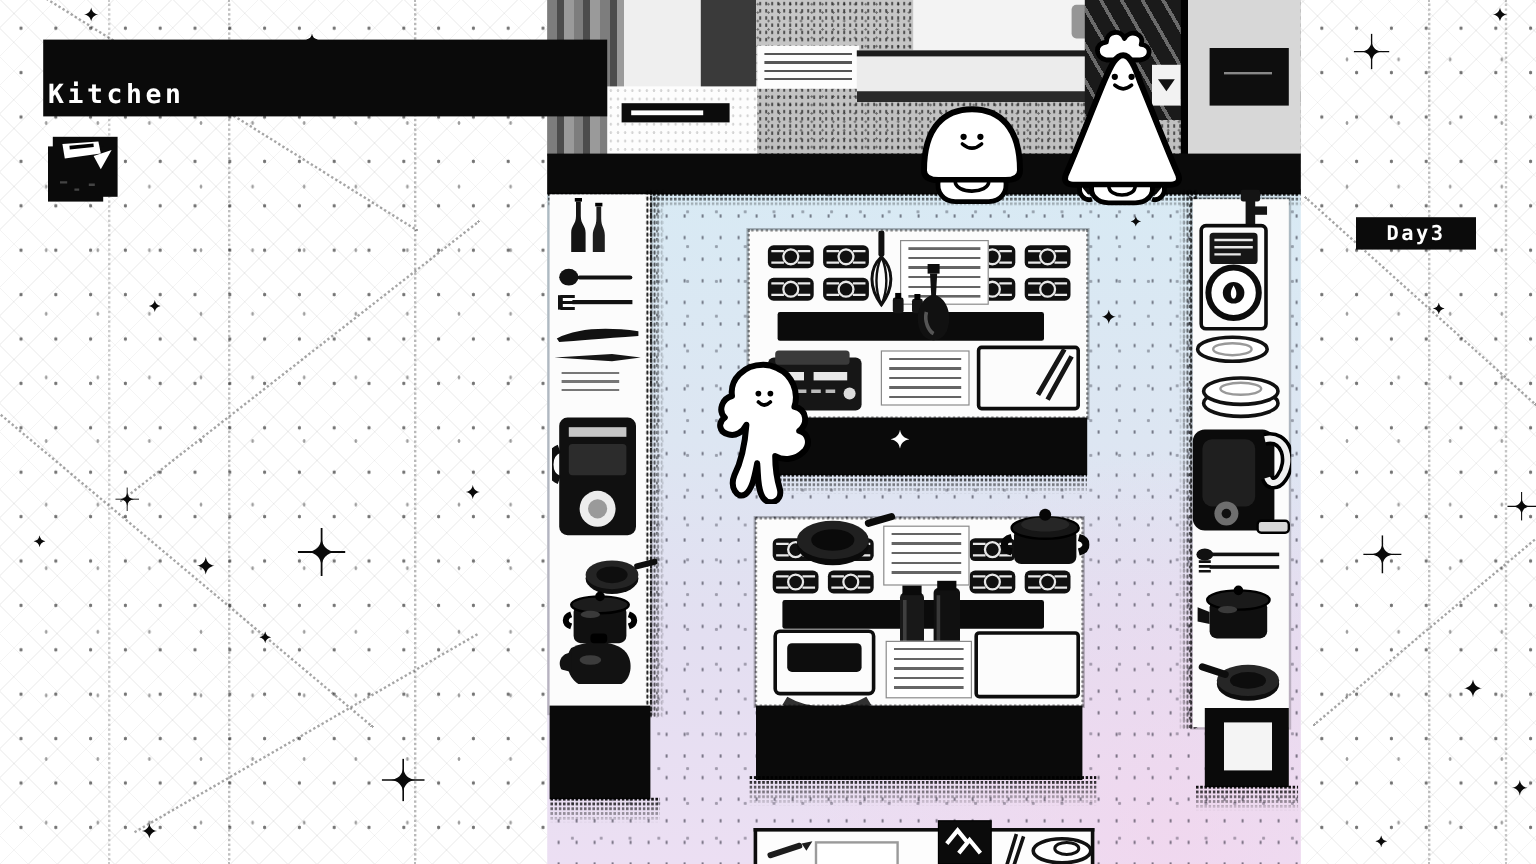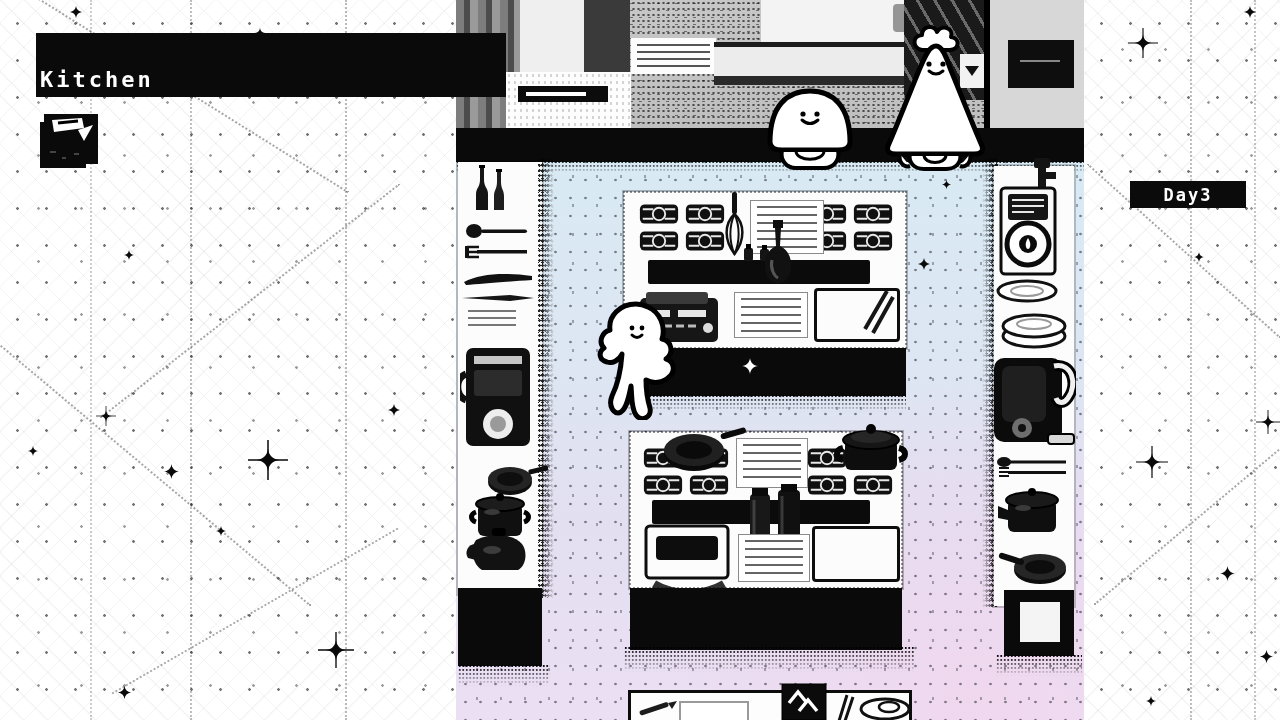--- a/index.html
+++ b/index.html
@@ -54,21 +54,21 @@
   .shelf{position:absolute;background:#0b0b0b;border-radius:2px;}
   .island-top{position:absolute;background:#fcfcfc;outline:2px dotted rgba(0,0,0,.4);outline-offset:-1px;
     box-shadow:0 0 0 2px rgba(0,0,0,.25);}
   .counter-top{position:absolute;background:#fcfcfc;box-shadow:0 0 0 2px rgba(0,0,0,.2);}
   .tlines{position:absolute;background:repeating-linear-gradient(180deg,#555 0 2px,transparent 2px 7px);}
 
   
   .banner{position:absolute;left:36px;top:33px;width:470px;height:64px;background:#0a0a0a;color:#fff;z-index:100;}
   .banner .title{position:absolute;left:4px;top:6px;font-size:22px;font-weight:bold;letter-spacing:3px;margin-top:28px;}
   .banner .subtitle{position:absolute;left:3px;top:41px;font-size:14px;font-weight:bold;letter-spacing:2px;color:#f1f1f1;}
-  .day-badge{position:absolute;left:1130px;top:181px;width:116px;height:27px;background:#0b0b0b;color:#fff;
+  .day-badge{position:absolute;left:1130px;top:181px;width:100px;height:27px;background:#0b0b0b;color:#fff;
     display:flex;align-items:center;justify-content:center;font-size:17px;font-weight:bold;letter-spacing:2px;z-index:100;}
   .clock-wrap{position:absolute;left:1114px;top:24px;z-index:90;}
   .clock-wrap text{font-family:"DejaVu Sans Mono","Liberation Mono",monospace;font-weight:bold;}
   .notebook{position:absolute;left:38px;top:112px;z-index:100;cursor:pointer;}
   .char{position:absolute;z-index:40;}
   .item{position:absolute;}
 </style>
 </head>
 <body>
 

